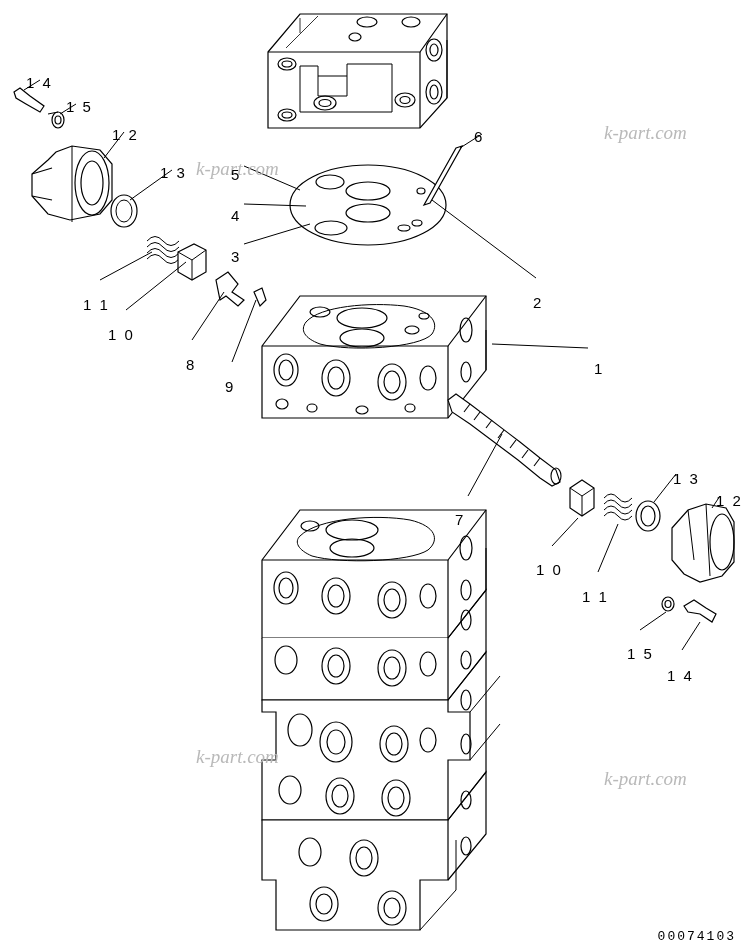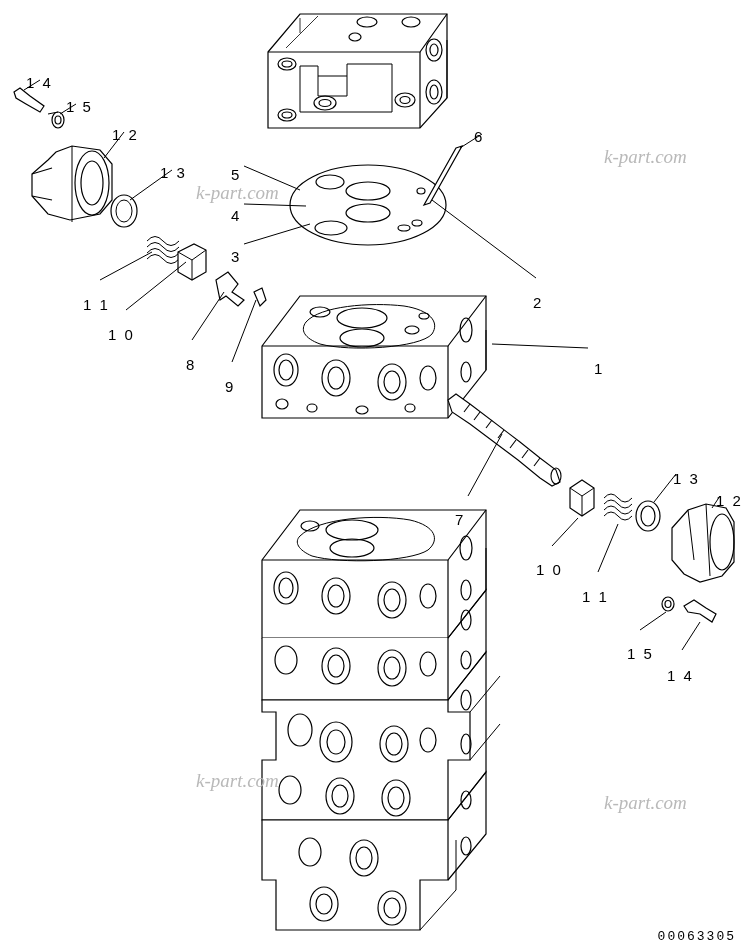--- a/index.html
+++ b/index.html
@@ -1,20 +1,20 @@
 <!DOCTYPE html>
 <html><head>
 <meta charset="utf-8">
 <style>
   html,body{margin:0;padding:0;background:#ffffff;}
   #page{position:relative;width:750px;height:952px;background:#fff;overflow:hidden;
         font-family:"Liberation Sans", sans-serif;}
   .callout{position:absolute;font-size:15px;color:#000;letter-spacing:2px;white-space:nowrap;margin-top:16px;}
   .wm{position:absolute;font-family:"Liberation Serif", serif;font-style:italic;
-      font-size:19px;color:#b9b9b9;white-space:nowrap;margin-top:24px;}
+      font-size:19px;color:#b9b9b9;white-space:nowrap;}
   .partno{position:absolute;right:14px;bottom:8px;font-family:"Liberation Mono", monospace;
           font-size:13px;letter-spacing:2px;color:#000;}
   svg{position:absolute;left:0;top:0;}
 </style>
 </head>
 <body>
 
 <div id="page">
 
   <svg width="750" height="952" viewBox="0 0 750 952">
@@ -291,15 +291,15 @@
   <div class="callout" style="left:225px;top:362px;">9</div>
   <div class="callout" style="left:594px;top:344px;">1</div>
   <div class="callout" style="left:455px;top:495px;">7</div>
   <div class="callout" style="left:673px;top:454px;">1 3</div>
   <div class="callout" style="left:716px;top:476px;">1 2</div>
   <div class="callout" style="left:536px;top:545px;">1 0</div>
   <div class="callout" style="left:582px;top:572px;">1 1</div>
   <div class="callout" style="left:627px;top:629px;">1 5</div>
   <div class="callout" style="left:667px;top:651px;">1 4</div>
 
-  <div class="partno">00063305</div>
+  <div class="partno">00074103</div>
 
 </div>
 
 </body></html>

